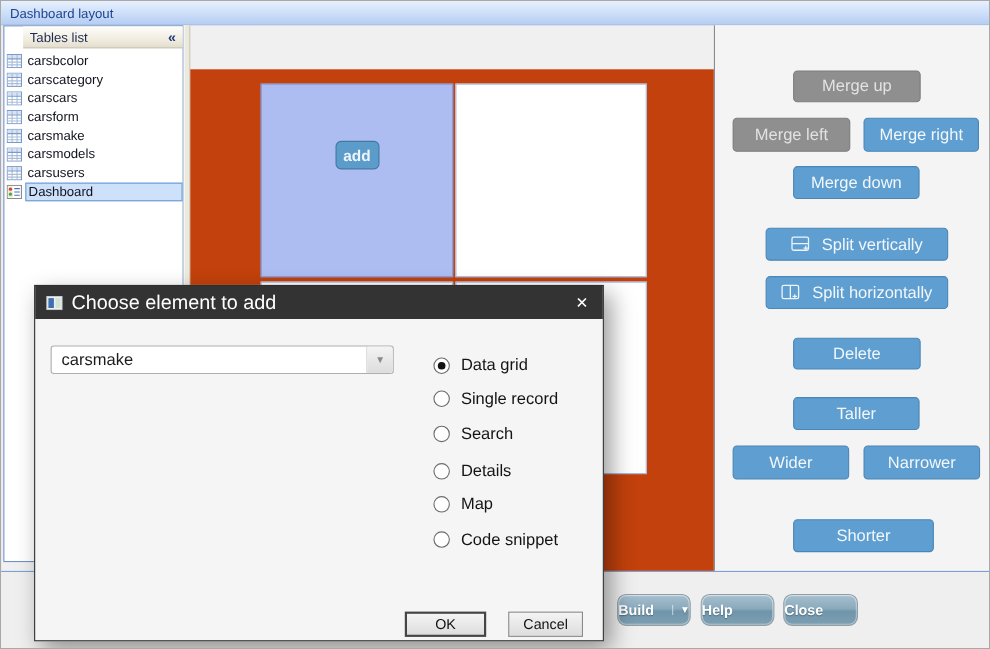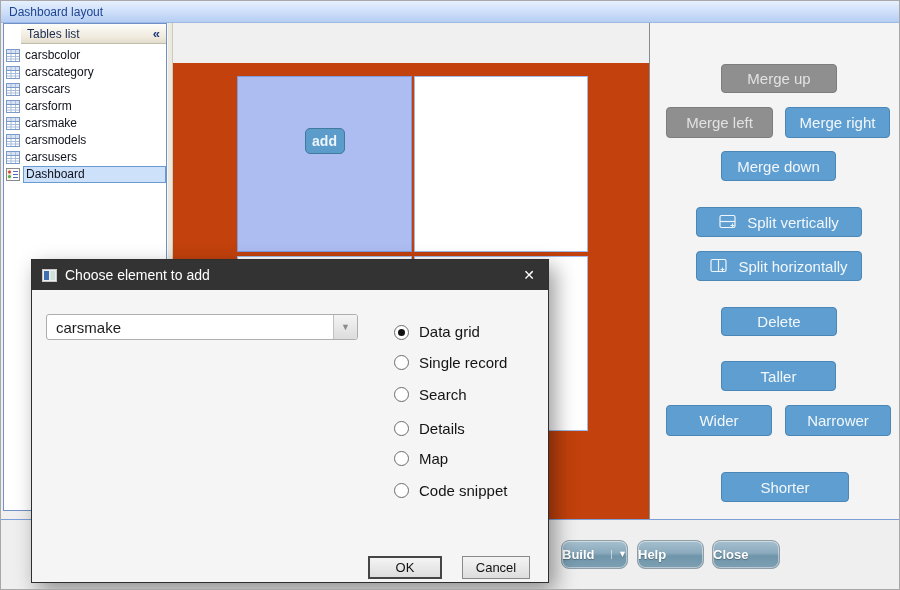--- a/index.html
+++ b/index.html
@@ -54,21 +54,21 @@
     border:1px solid #929ea6; box-shadow:inset 0 0 0 1px rgba(255,255,255,.45);
     color:#fff; font-weight:bold; font-size:13px; text-shadow:0 1px 1px rgba(0,0,0,.3);
     display:flex; align-items:center; justify-content:space-between; cursor:pointer; }
   .build-caret { margin-left:7px; padding-left:6px; border-left:1px solid rgba(255,255,255,.55);
     font-size:9px; line-height:9px; }
 
   
   .dialog { position:absolute; left:30px; top:258px; width:518px; height:324px;
     background:#f5f5f5; border:1px solid #2e2e2e; box-shadow:6px 8px 20px rgba(0,0,0,.4); z-index:50; }
   .dialog-titlebar { height:30px; background:#333333; display:flex; align-items:center; padding:0 10px; }
-  .dialog-title { color:#fff; font-size:14px; margin-left:8px; flex:1; }
+  .dialog-title { color:#fff; font-size:18px; margin-left:8px; flex:1; }
   .dialog-close { color:#fff; font-size:14px; cursor:pointer; padding:0 3px; }
   .combobox { position:absolute; left:14px; top:54px; width:312px; height:26px;
     background:#fff; border:1px solid #aeaeae; border-radius:3px; display:flex; align-items:center; cursor:pointer; }
   .combobox-value { flex:1; font-size:15px; color:#1c1c1c; padding-left:9px; }
   .combobox-btn { width:24px; height:100%; background:linear-gradient(180deg,#f4f4f4,#dcdcdc);
     border-left:1px solid #c0c0c0; border-radius:0 3px 3px 0; display:flex; align-items:center; justify-content:center;
     color:#8a8a8a; font-size:9px; cursor:pointer; }
   .radio-row { position:absolute; left:362px; height:20px; display:flex; align-items:center; gap:10px; cursor:pointer; }
   .radio-circle { width:15px; height:15px; border-radius:50%; border:1px solid #6b6b6b; background:#fff; position:relative; }
   .radio-circle.checked::after { content:""; position:absolute; left:3px; top:3px; width:7px; height:7px; border-radius:50%; background:#111; }

